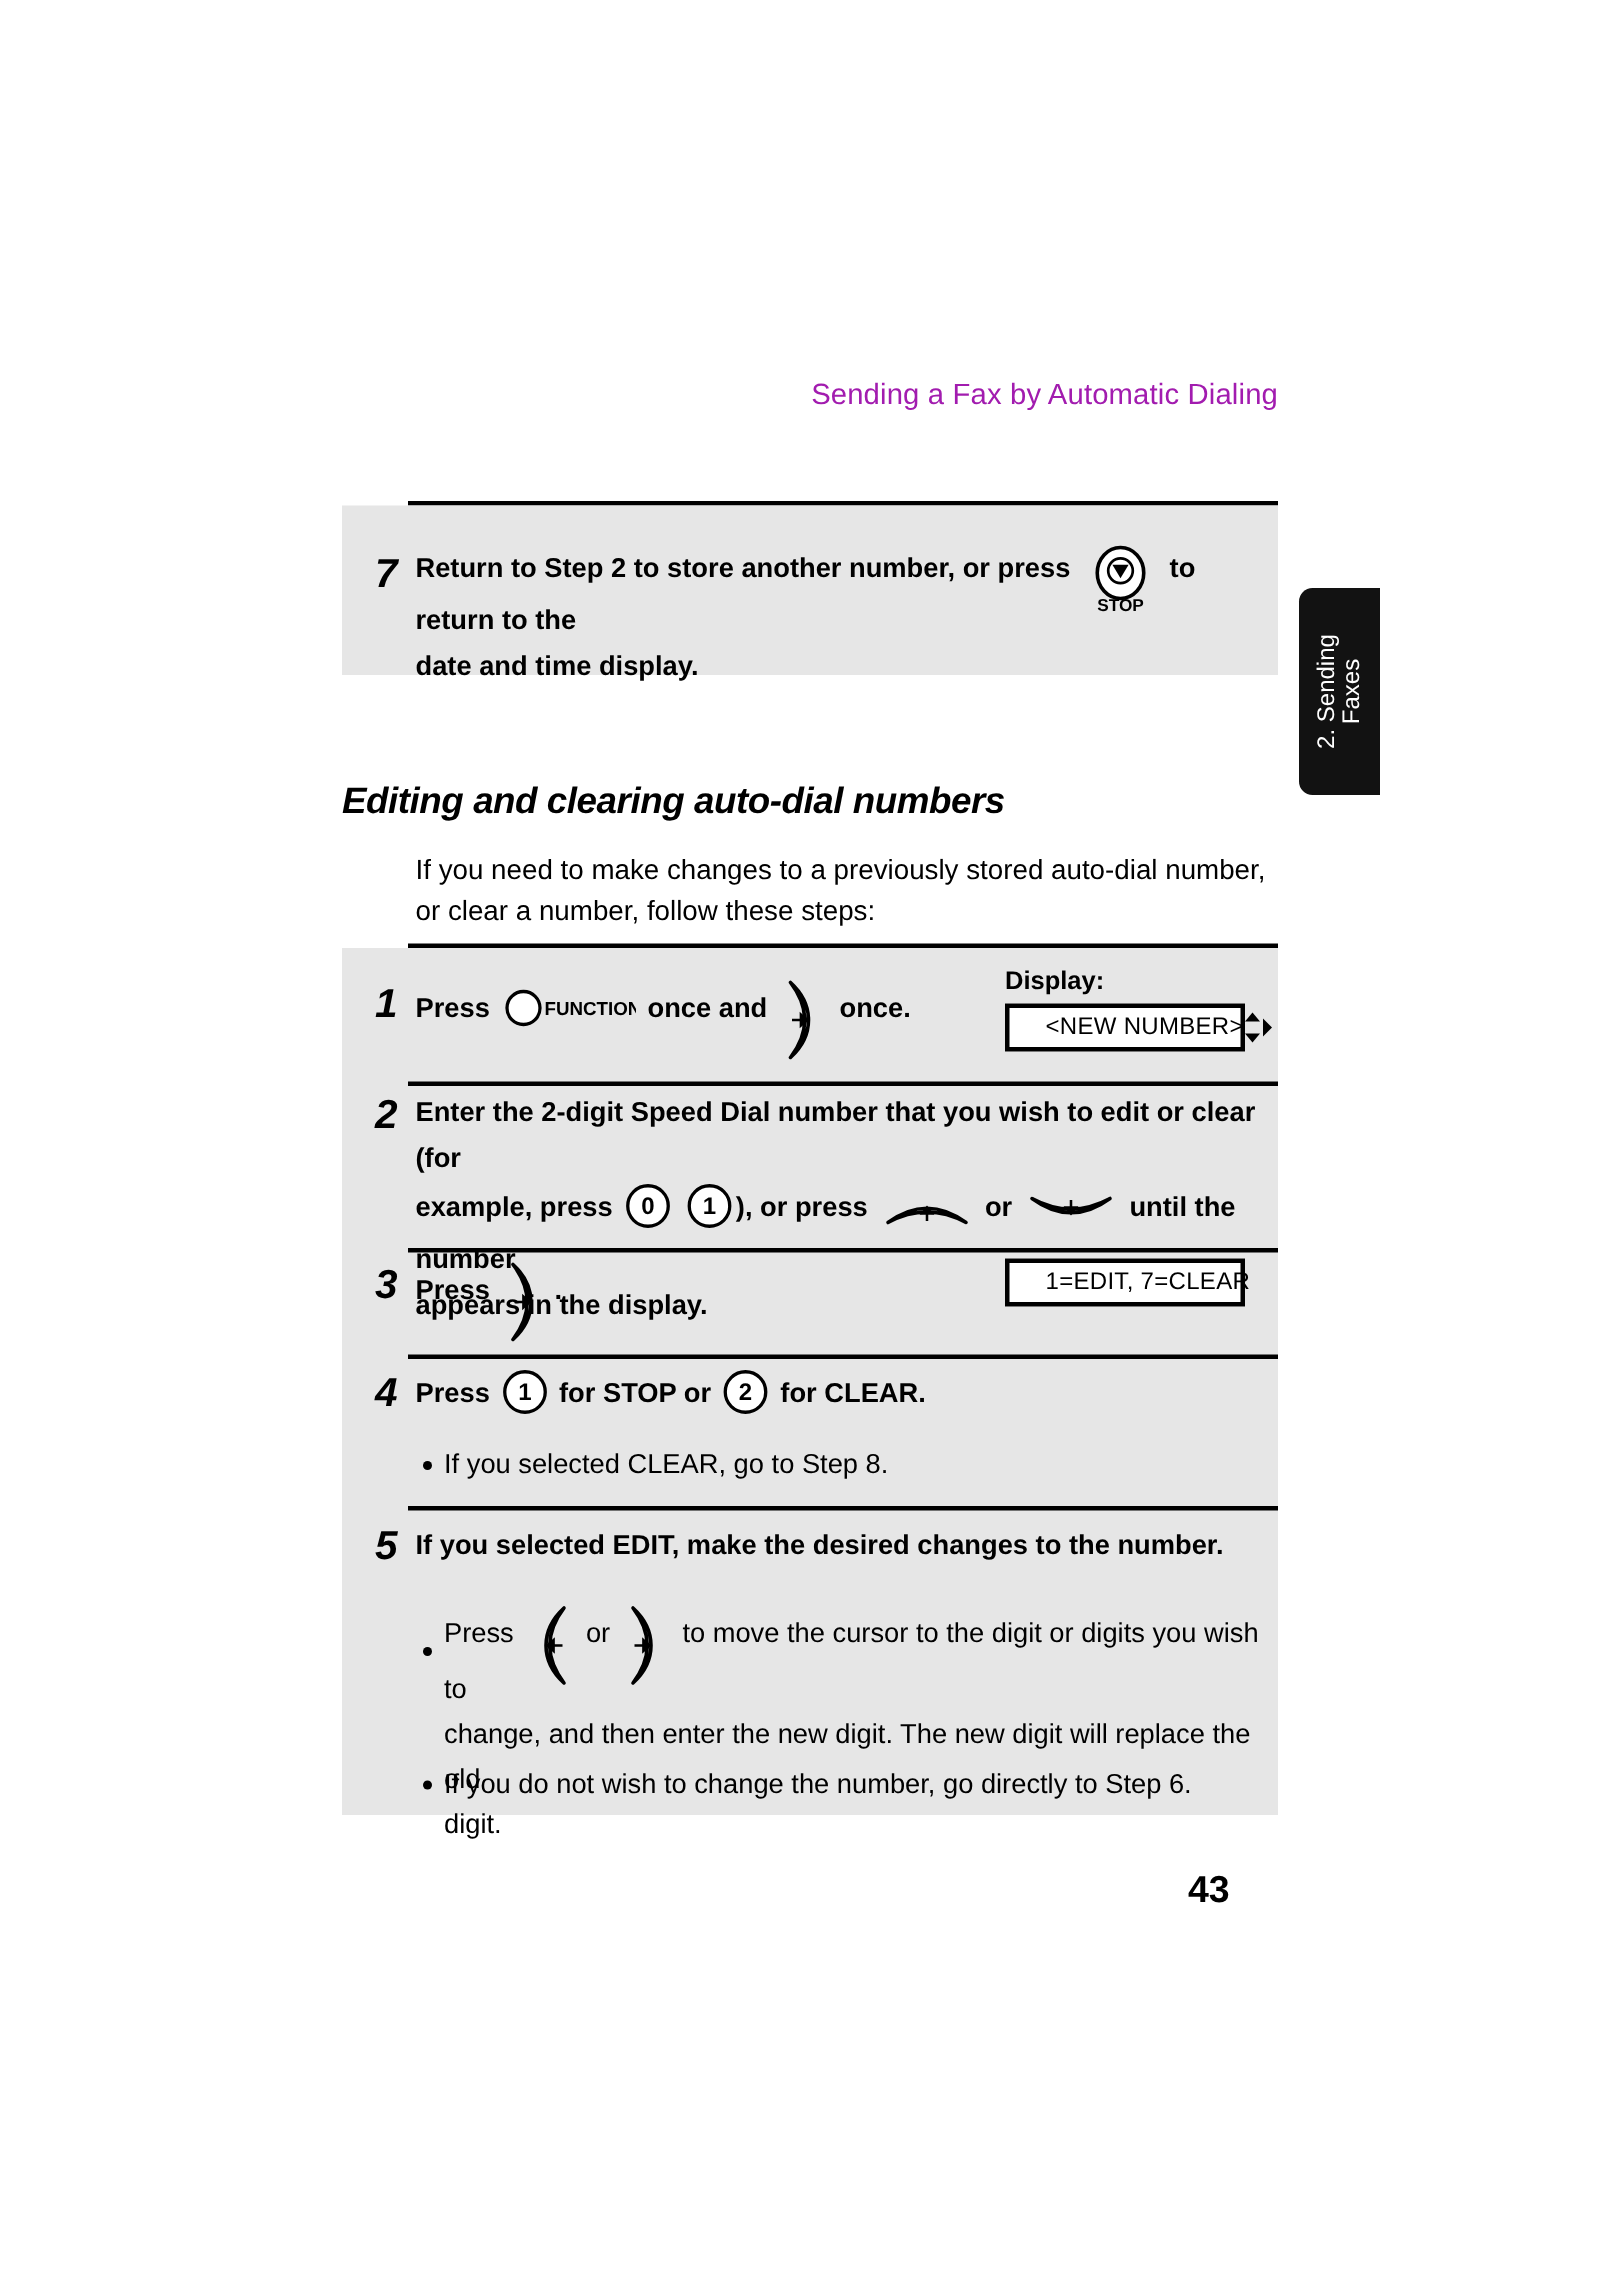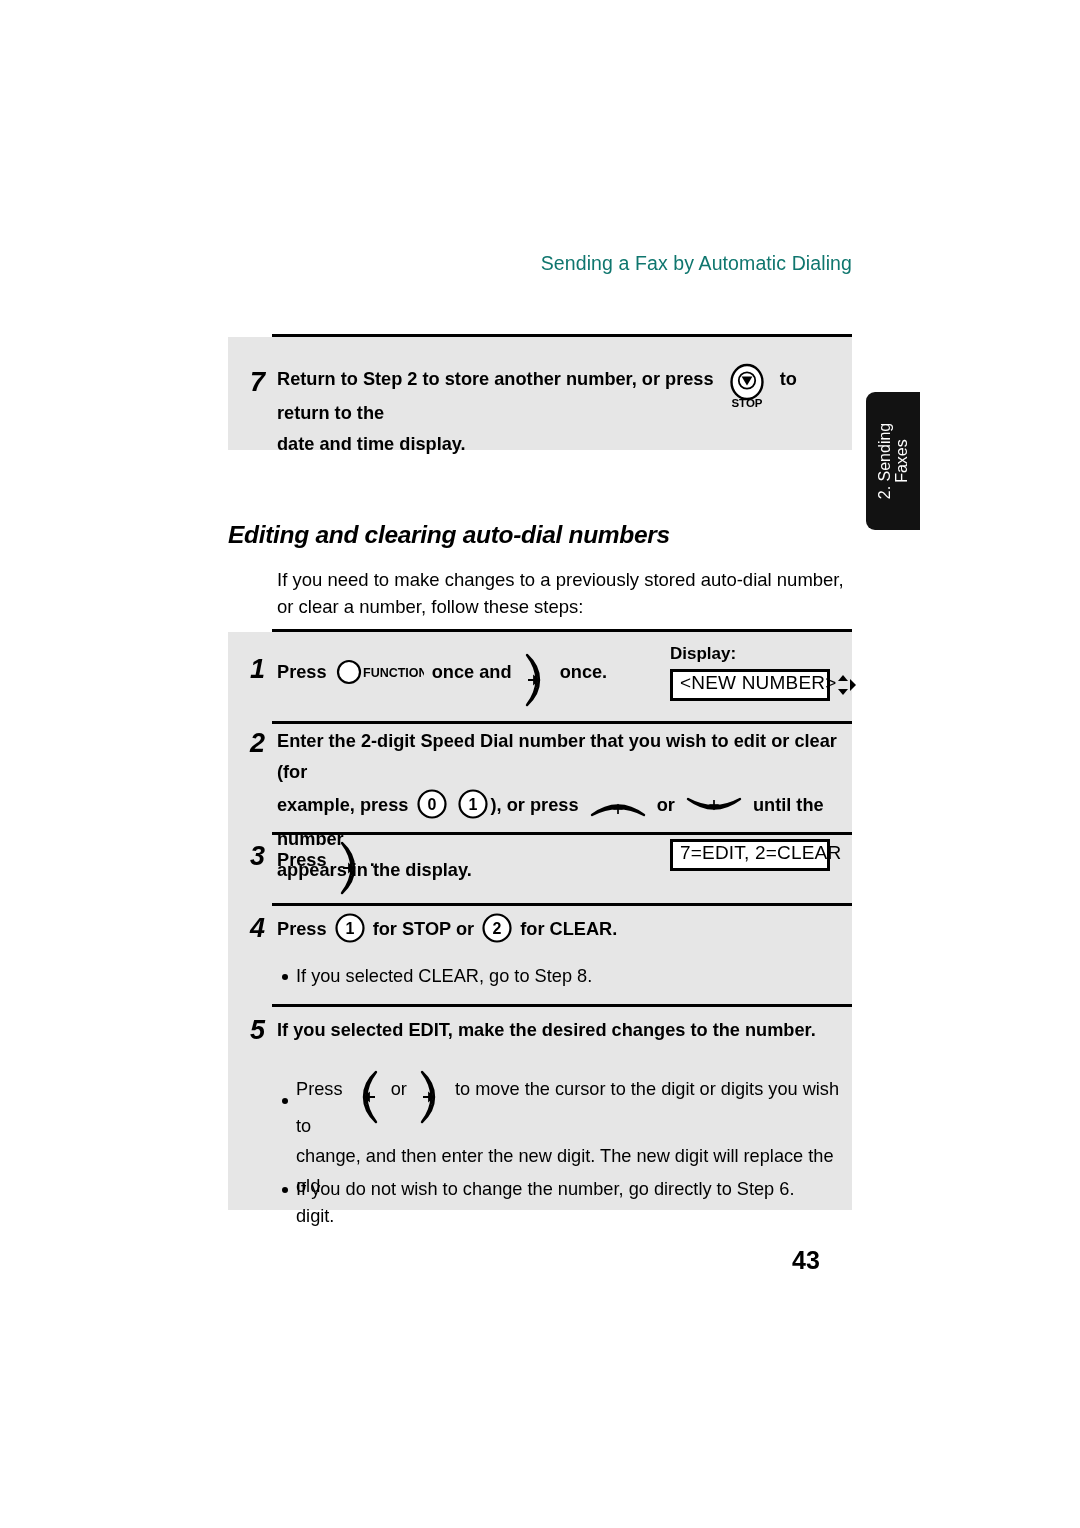--- a/index.html
+++ b/index.html
@@ -24,21 +24,21 @@
 
   
   .running-header {
     position: absolute;
     left: 228px;
     top: 252px;
     width: 624px;
     text-align: right;
     font-size: 19.5px;
     letter-spacing: 0.1px;
-    color: #0f766e;
+    color: #a21caf;
   }
 
   
   .side-tab {
     position: absolute;
     left: 866px;
     top: 392px;
     width: 54px;
     height: 138px;
     background: #121212;
@@ -125,22 +125,23 @@
     position: absolute;
     font-size: 17px;
     font-weight: bold;
   }
   .lcd {
     position: absolute;
     border: 3px solid #000;
     background: #ffffff;
     box-sizing: border-box;
     display: flex;
-    padding: 0 7px;
-    font-size: 19px;
+    align-items: center;
+    padding: 0 24px;
+    font-size: 16px;
     letter-spacing: 0.2px;
     white-space: nowrap;
   }
   .lcd .lcd-text { flex: 1 1 auto; }
   .lcd .lcd-arrows {
     flex: 0 0 auto;
     display: flex;
     align-items: center;
     gap: 1px;
   }
@@ -305,21 +306,21 @@
     <div class="step-body bold" style="left:49px; top:208px; width:380px;">
       <span>Press</span>
       <span class="icon key-arrow-h">
         <svg viewBox="0 0 30 56" width="30" height="56" aria-hidden="true">
           <path d="M6 3 Q25 28 6 53 Q18 42 18 28 Q18 14 6 3 Z" fill="#ffffff" stroke="#000" stroke-width="2.4" stroke-linejoin="round"></path>
           <path d="M7 28 L17 28 M13 24.5 L17 28 L13 31.5 Z" fill="#000" stroke="#000" stroke-width="1.8"></path>
         </svg>
       </span><span>.</span>
     </div>
     <div class="lcd" style="left:442px; top:207px; width:160px; height:32px;">
-      <span class="lcd-text">7=EDIT, 2=CLEAR</span>
+      <span class="lcd-text">1=EDIT, 7=CLEAR</span>
     </div>
 
     <div class="rule" style="left:44px; top:271px; width:580px; height:2.5px;"></div>
 
     <div class="step-num" style="left:22px; top:283px;">4</div>
     <div class="step-body bold" style="left:49px; top:280px; width:560px;">
       <span>Press</span>
       <span class="icon key-digit">
         <svg viewBox="0 0 32 32" width="32" height="32" aria-hidden="true">
           <circle cx="16" cy="16" r="13.5" fill="#ffffff" stroke="#000" stroke-width="2.2"></circle>

